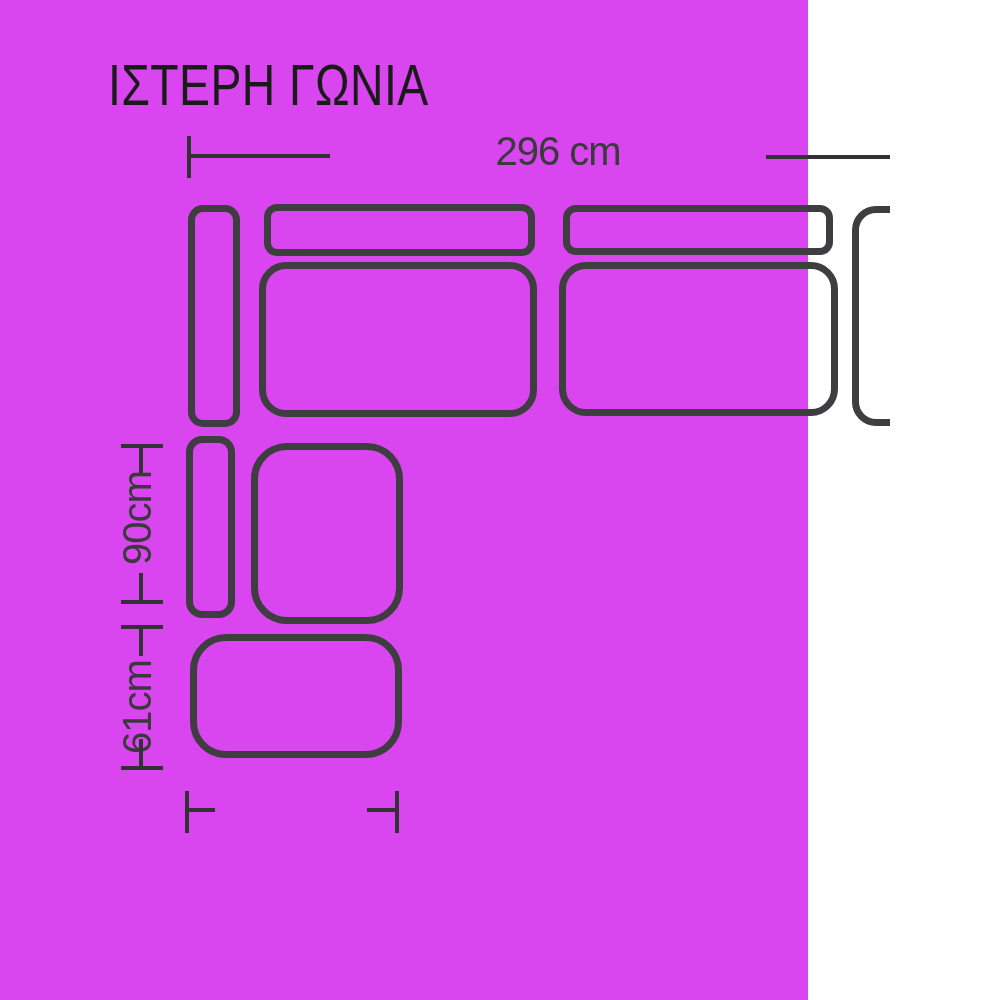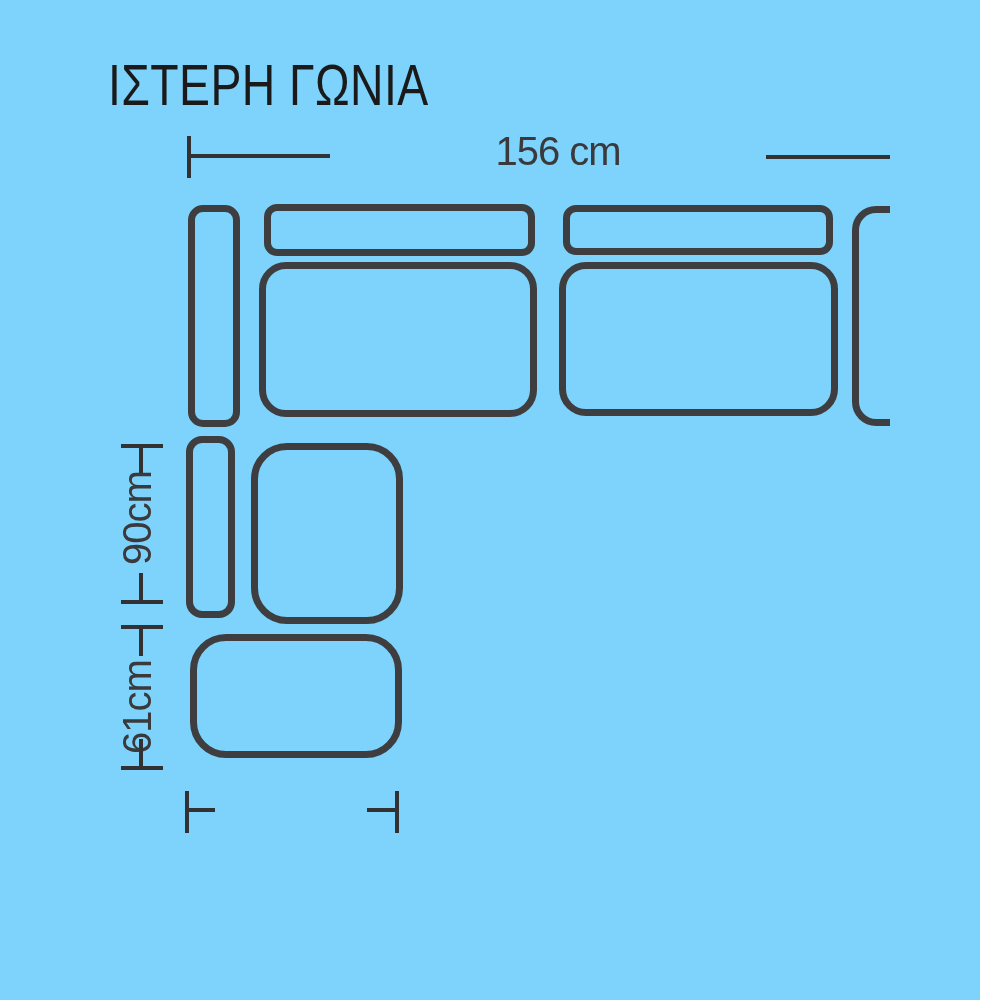--- a/index.html
+++ b/index.html
@@ -3,21 +3,21 @@
 <meta charset="utf-8">
 <style>
   html,body{margin:0;padding:0;}
   body{
     width:1000px;height:1000px;
     background:#ffffff;
     font-family:"Liberation Sans", sans-serif;
     position:relative;
     overflow:hidden;
   }
-  .page{position:absolute;inset:0;width:980px;height:1000px;background:#7dd3fc;}
+  .page{position:absolute;inset:0;width:808px;height:1000px;background:#d946ef;}
   
   .drawing{position:absolute;left:0;top:0;width:890px;height:1000px;overflow:hidden;}
 
   .title{
     position:absolute;left:108px;top:56px;
     font-size:58px;line-height:1;color:#1a1a1a;
     white-space:nowrap;
     transform:scaleX(0.80);
     transform-origin:0 0;
     letter-spacing:0.5px;
@@ -79,21 +79,21 @@
 <body>
 
 <div class="page">
 
   <div class="title">ΙΣΤΕΡΗ ΓΩΝΙΑ</div>
 
   <div class="drawing">
 
     <div class="dline t-tick-l"></div>
     <div class="dline t-line-l"></div>
-    <div class="dim-label lab-top">156 cm</div>
+    <div class="dim-label lab-top">296 cm</div>
     <div class="dline t-line-r"></div>
 
     <div class="piece armrest-top-left"></div>
     <div class="piece backrest-1"></div>
     <div class="piece seat-1"></div>
     <div class="piece backrest-2"></div>
     <div class="piece seat-2"></div>
     <div class="piece armrest-right"></div>
 
     <div class="piece armrest-bottom-left"></div>

